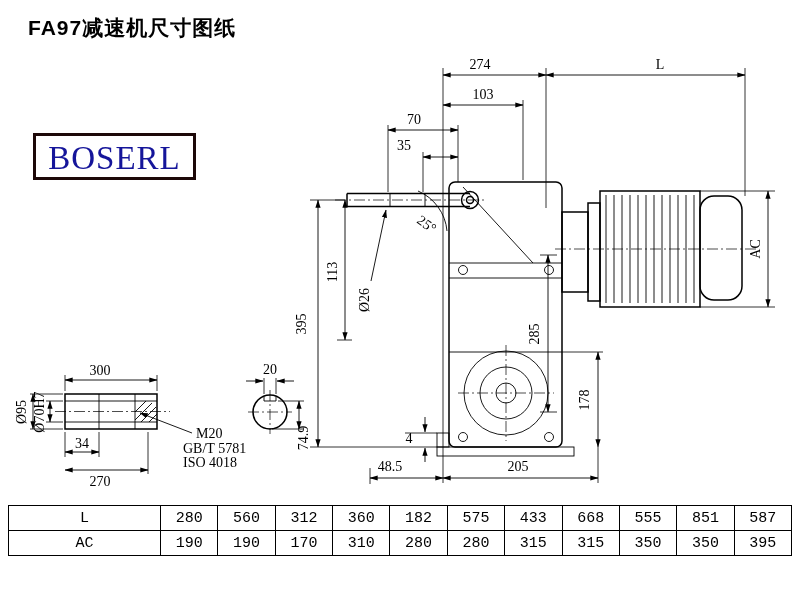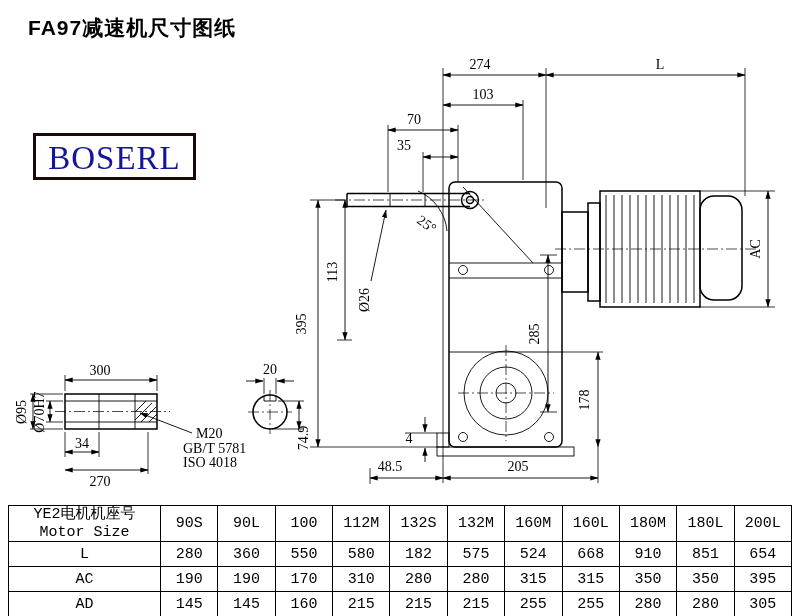--- a/index.html
+++ b/index.html
@@ -213,73 +213,42 @@
       <col>
       <col>
       <col>
       <col>
       <col>
       <col>
       <col>
       <col>
     </colgroup>
   <tbody>
-    <tr class="head">
-      <td>
-        <span class="hdr2">YE2电机机座号</span>
-        <span class="hdr2">Motor Size</span>
-      </td>
-      <td>90S</td>
-      <td>90L</td>
-      <td>100</td>
-      <td>112M</td>
-      <td>132S</td>
-      <td>132M</td>
-      <td>160M</td>
-      <td>160L</td>
-      <td>180M</td>
-      <td>180L</td>
-      <td>200L</td>
-    </tr>
     <tr>
       <td>L</td>
       <td>280</td>
+      <td>560</td>
+      <td>312</td>
       <td>360</td>
-      <td>550</td>
-      <td>580</td>
       <td>182</td>
       <td>575</td>
-      <td>524</td>
+      <td>433</td>
       <td>668</td>
-      <td>910</td>
+      <td>555</td>
       <td>851</td>
-      <td>654</td>
+      <td>587</td>
     </tr>
     <tr>
       <td>AC</td>
       <td>190</td>
       <td>190</td>
       <td>170</td>
       <td>310</td>
       <td>280</td>
       <td>280</td>
       <td>315</td>
       <td>315</td>
       <td>350</td>
       <td>350</td>
       <td>395</td>
     </tr>
-    <tr>
-      <td>AD</td>
-      <td>145</td>
-      <td>145</td>
-      <td>160</td>
-      <td>215</td>
-      <td>215</td>
-      <td>215</td>
-      <td>255</td>
-      <td>255</td>
-      <td>280</td>
-      <td>280</td>
-      <td>305</td>
-    </tr>
   </tbody>
 </table>
 
 </body></html>

